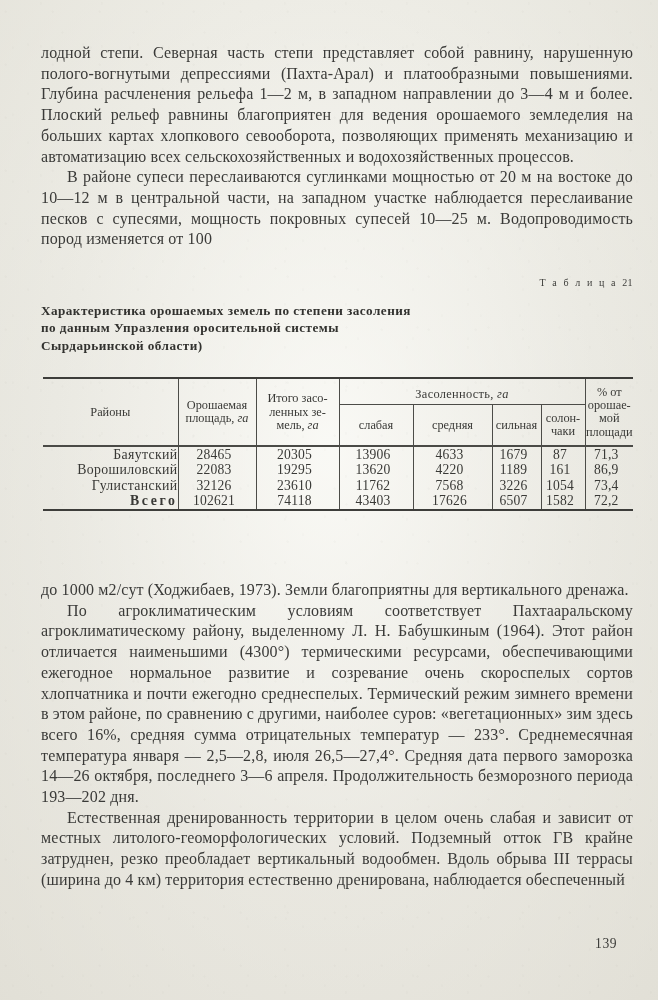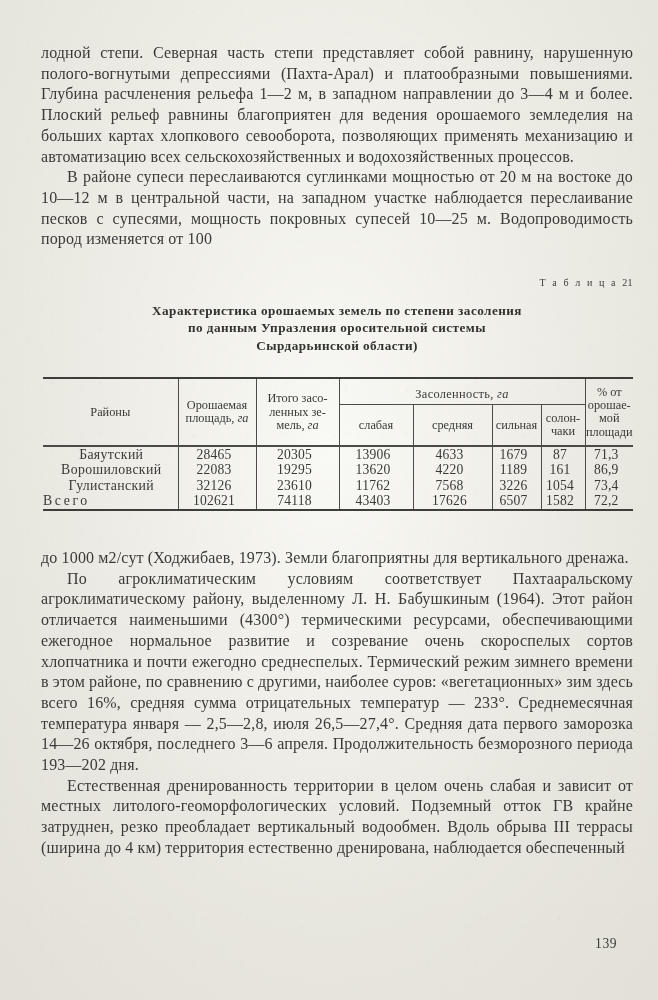--- a/index.html
+++ b/index.html
@@ -37,39 +37,38 @@
     font-size: 16px;
     line-height: 20.7px;
     text-align: justify;
     text-justify: inter-word;
     letter-spacing: 0.15px;
     color: #3a3a38;
   }
   p.body-text.indent { text-indent: 26px; }
 
   .top-block { position: absolute; left: 0; top: 43px; width: 592px; }
-  .mid-block { position: absolute; left: 0; top: 548px; width: 592px; }
+  .mid-block { position: absolute; left: 0; top: 580px; width: 592px; }
 
   .tbl-label {
     position: absolute;
     right: 0;
     top: 277px;
     font-size: 10px;
     letter-spacing: 2.1px;
     color: #3d3d3a;
     white-space: nowrap;
   }
   .tbl-label .num { letter-spacing: 0.4px; }
 
   .tbl-title {
     position: absolute;
     left: 0;
     top: 302px;
     width: 592px;
-    text-align: center;
     font-size: 13.2px;
     font-weight: bold;
     line-height: 17.4px;
     letter-spacing: 0.45px;
     color: #32322f;
   }
 
   
   .tbl-wrap {
     position: absolute;
@@ -123,29 +122,30 @@
     border-left: 1.1px solid #4c4c48;
     height: 15.6px;
     line-height: 15.6px;
     padding: 0 6px 0 0;
     text-align: center;
     font-size: 13.6px;
     letter-spacing: 0.2px;
   }
   table.data tbody td.name {
     border-left: none;
-    text-align: center;
+    text-align: right;
     padding: 0 0 0 2px;
     font-size: 13.8px;
     letter-spacing: 0.35px;
   }
   table.data tbody tr.total td.name {
-    text-align: left;
+    text-align: right;
     letter-spacing: 2.6px;
     padding-left: 0;
+    font-weight: bold;
   }
 
   .page-num {
     position: absolute;
     right: 16px;
     top: 936px;
     font-size: 13.6px;
     color: #3c3c39;
     letter-spacing: 0.5px;
   }

